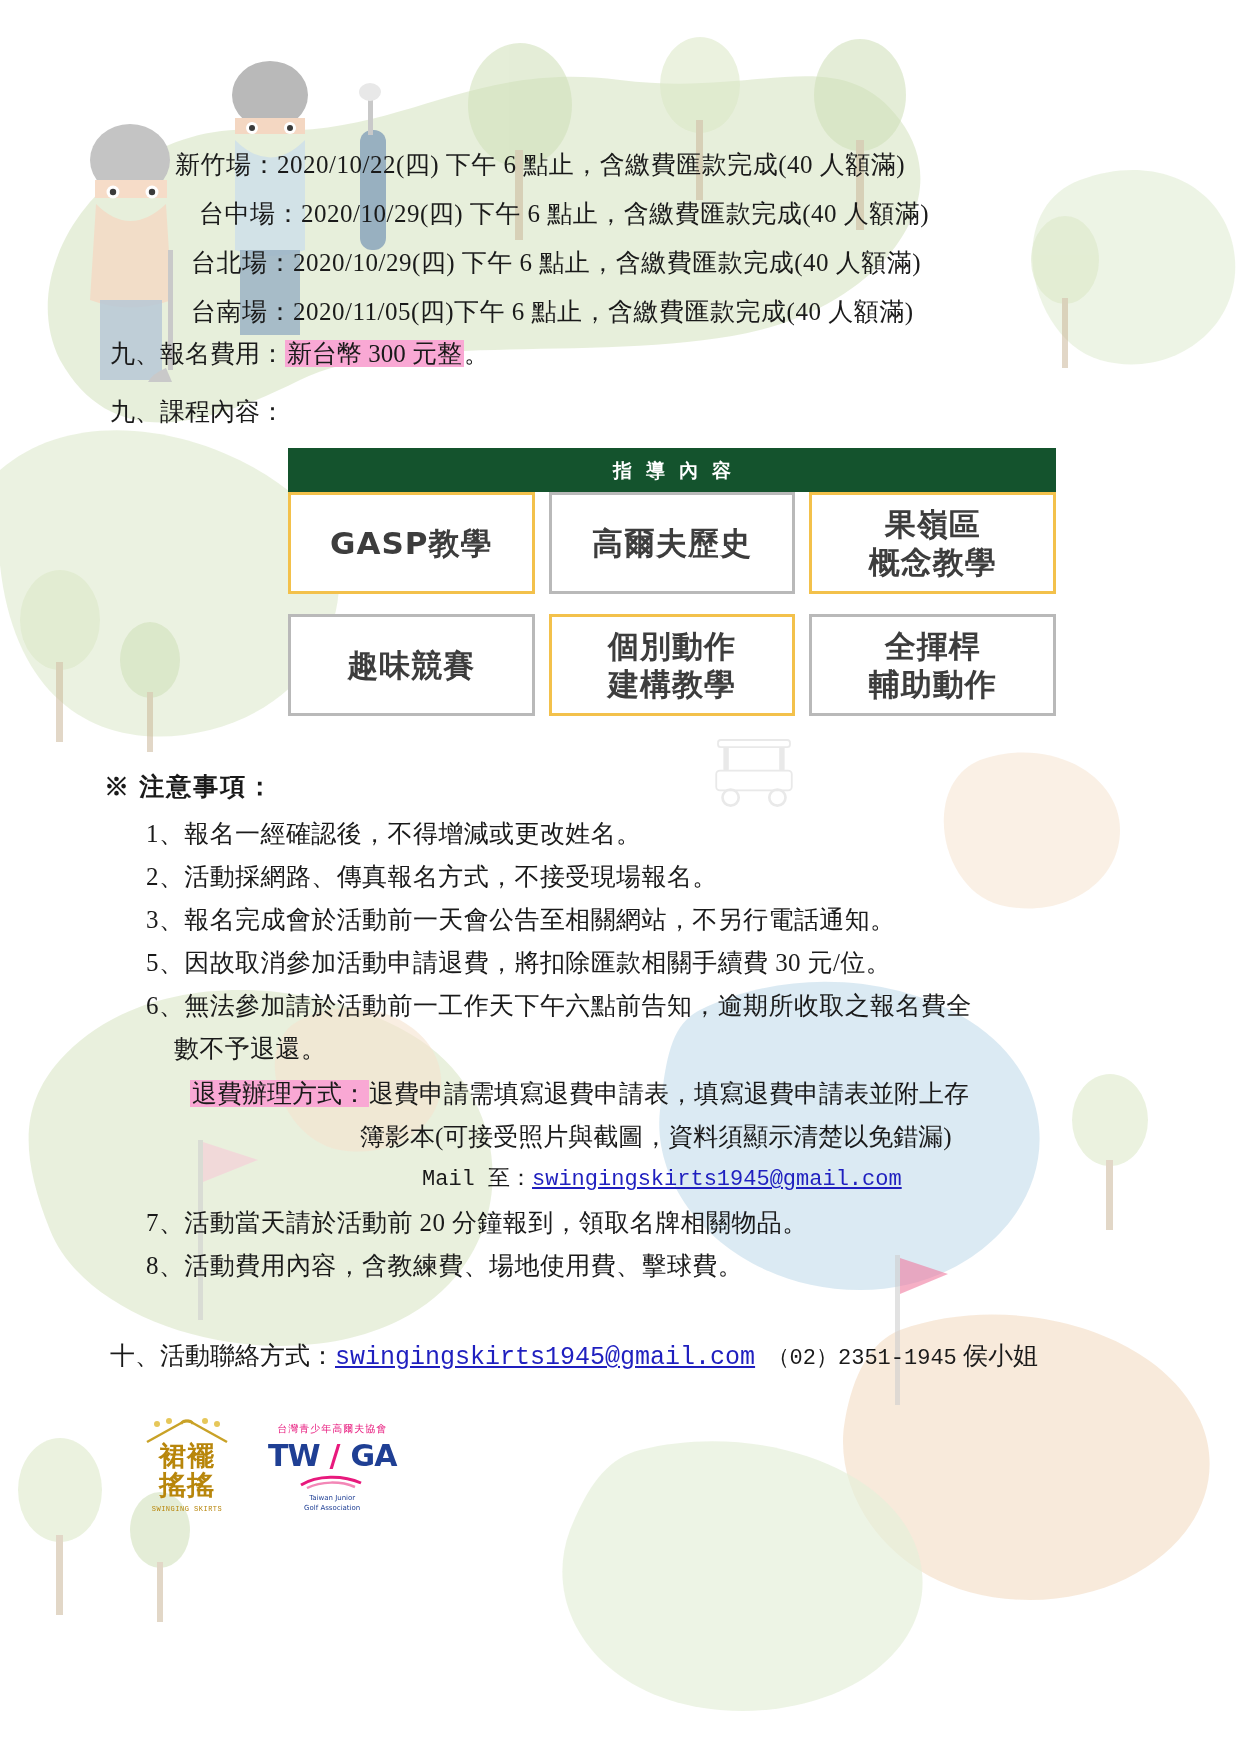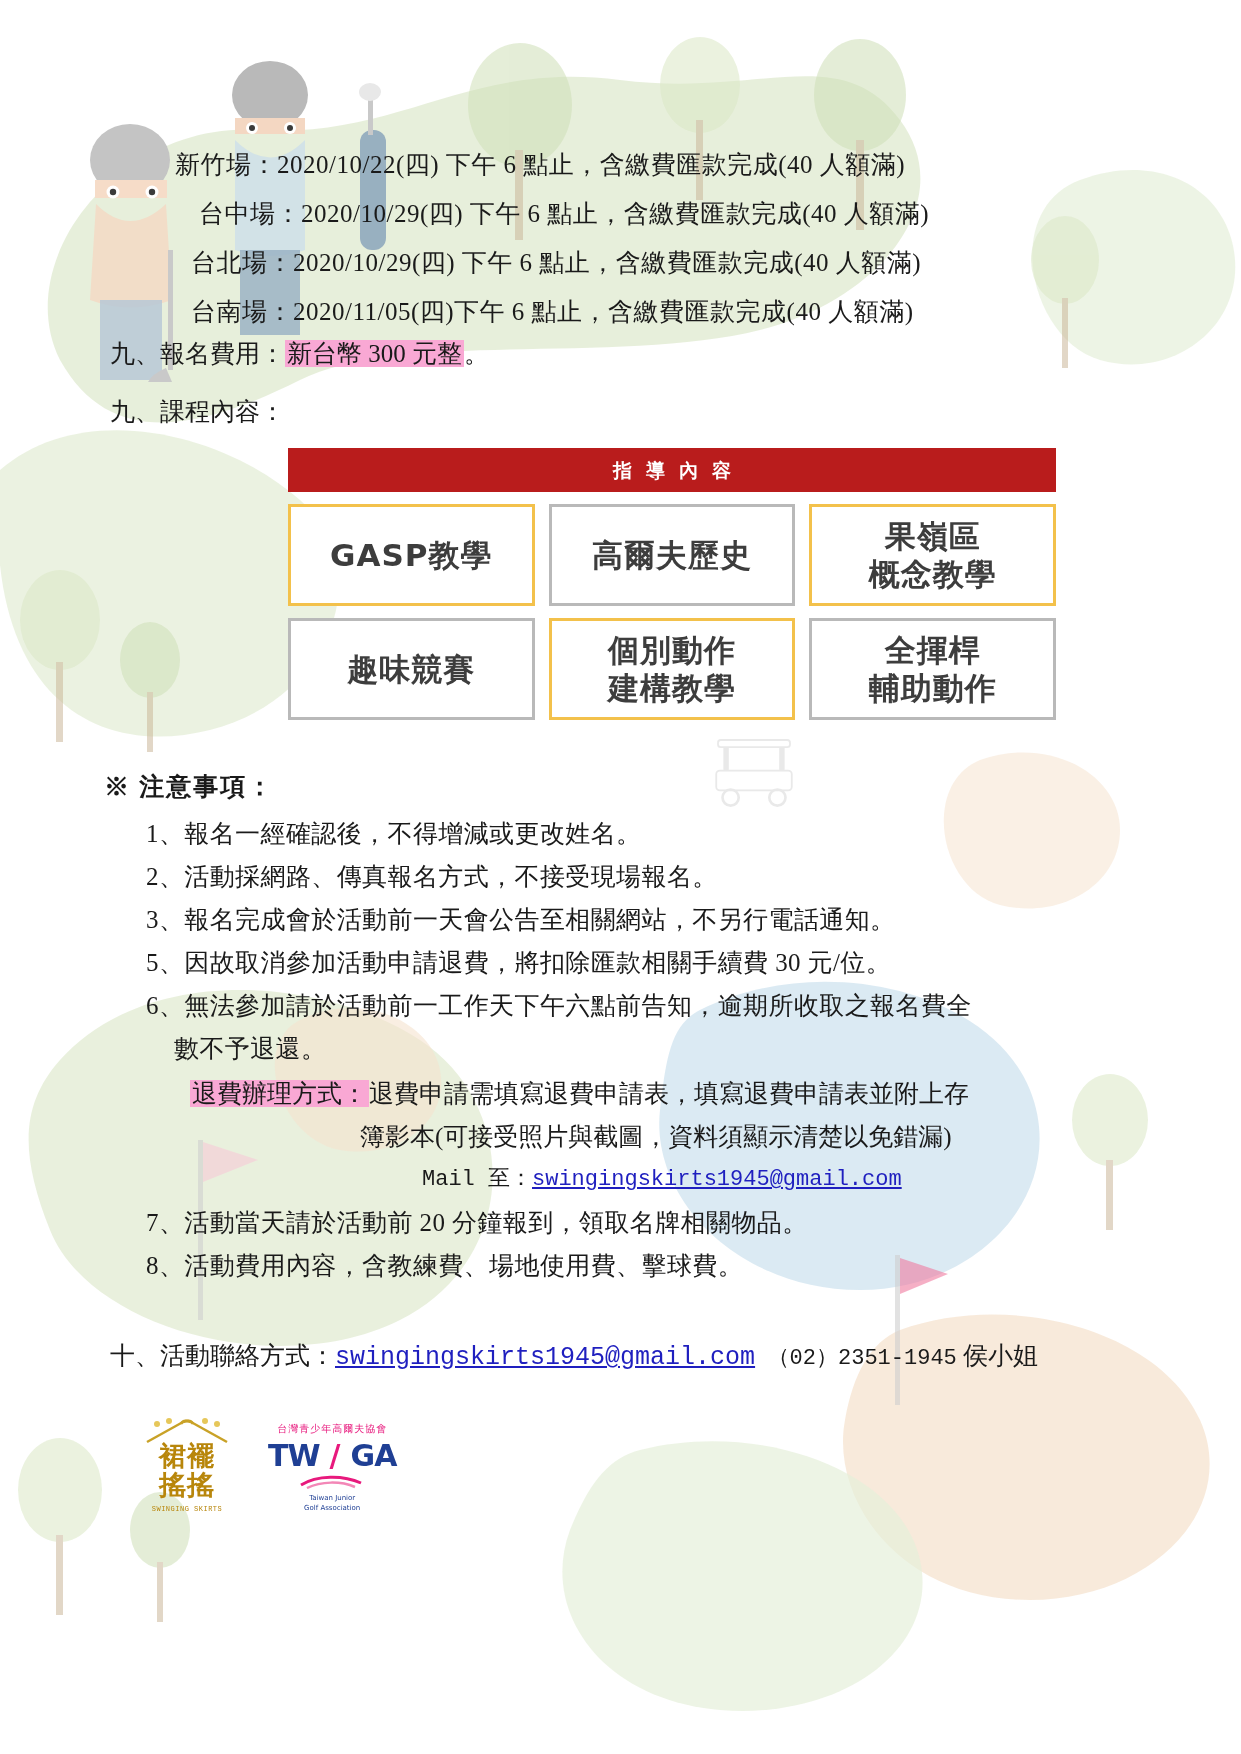--- a/index.html
+++ b/index.html
@@ -70,36 +70,35 @@
   }
 
   
   .course-box {
     position: absolute;
     left: 288px;
     top: 448px;
     width: 768px;
   }
   .course-header {
-    background: #b91c1c;
+    background: #14532d;
     color: #ffffff;
     height: 44px;
     line-height: 44px;
     text-align: center;
     font-family: "DejaVu Sans", sans-serif;
     font-weight: bold;
     font-size: 19px;
     letter-spacing: 14px;
     text-indent: 14px;
   }
   .course-grid {
-    margin-top: 12px;
     display: grid;
     grid-template-columns: 1fr 1fr 1fr;
-    gap: 12px 14px;
+    gap: 20px 14px;
   }
   .course-cell {
     height: 96px;
     display: flex;
     align-items: center;
     justify-content: center;
     text-align: center;
     font-family: "DejaVu Sans", sans-serif;
     font-weight: bold;
     font-size: 31px;

